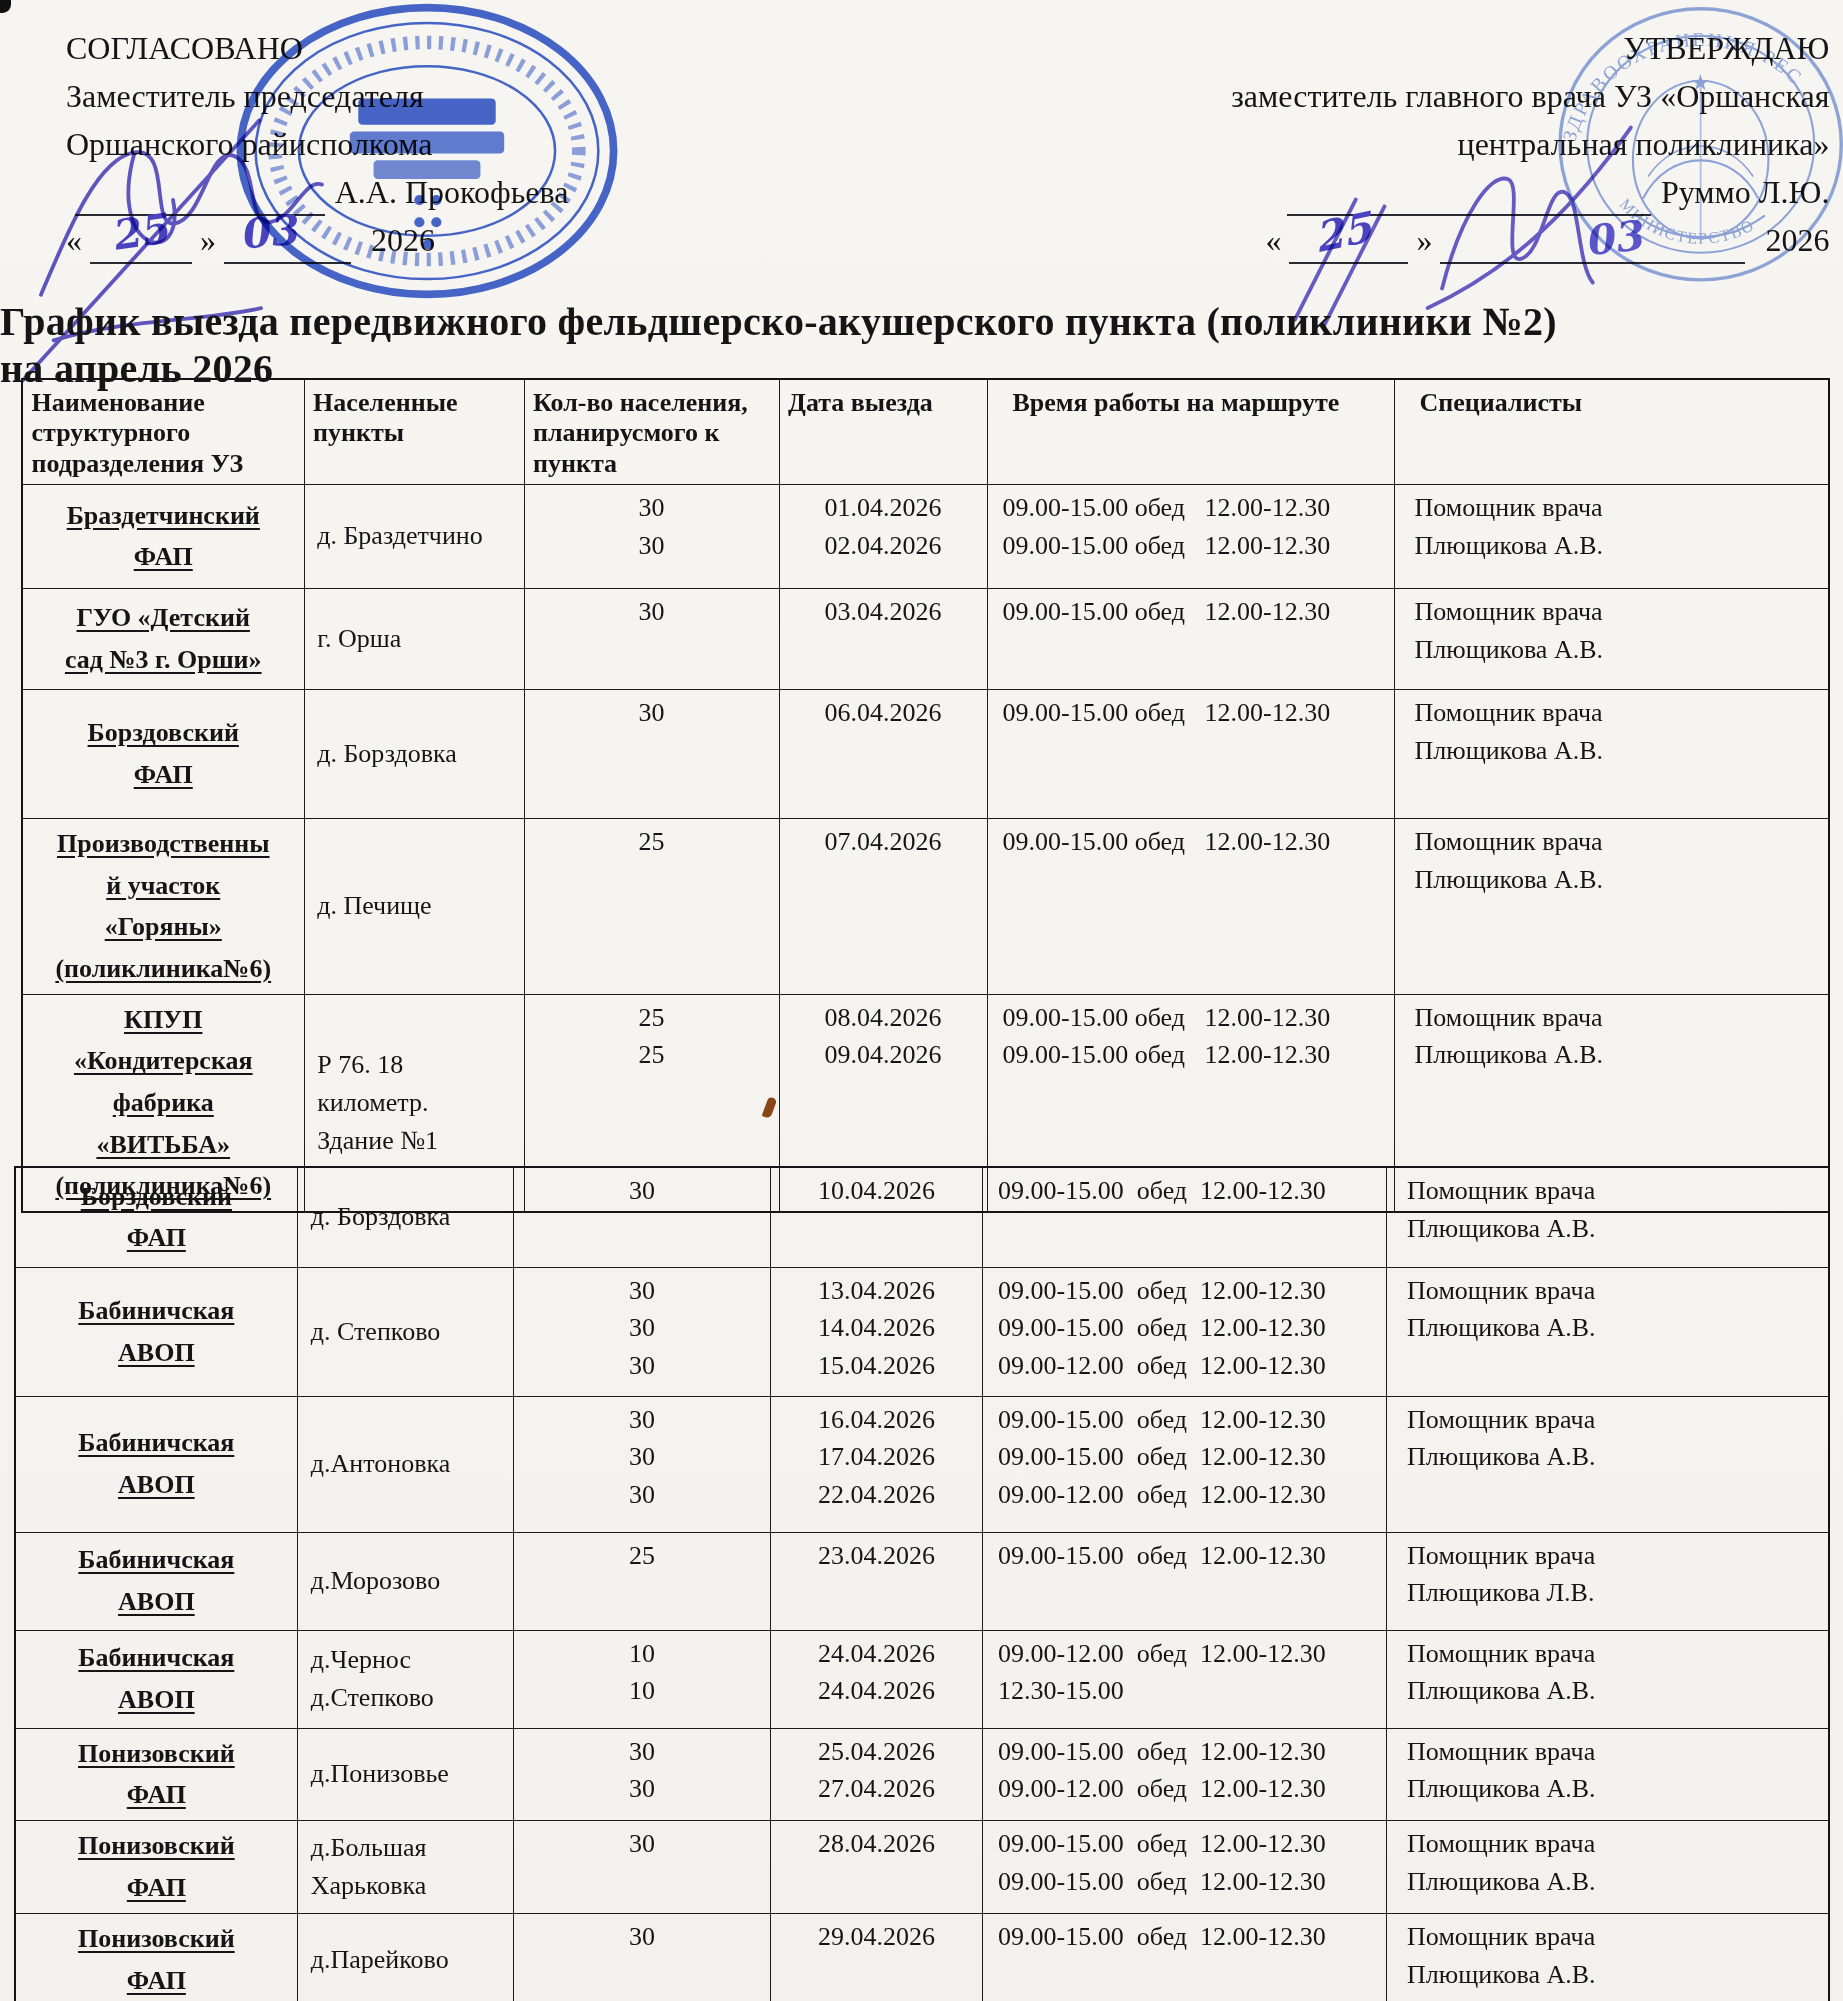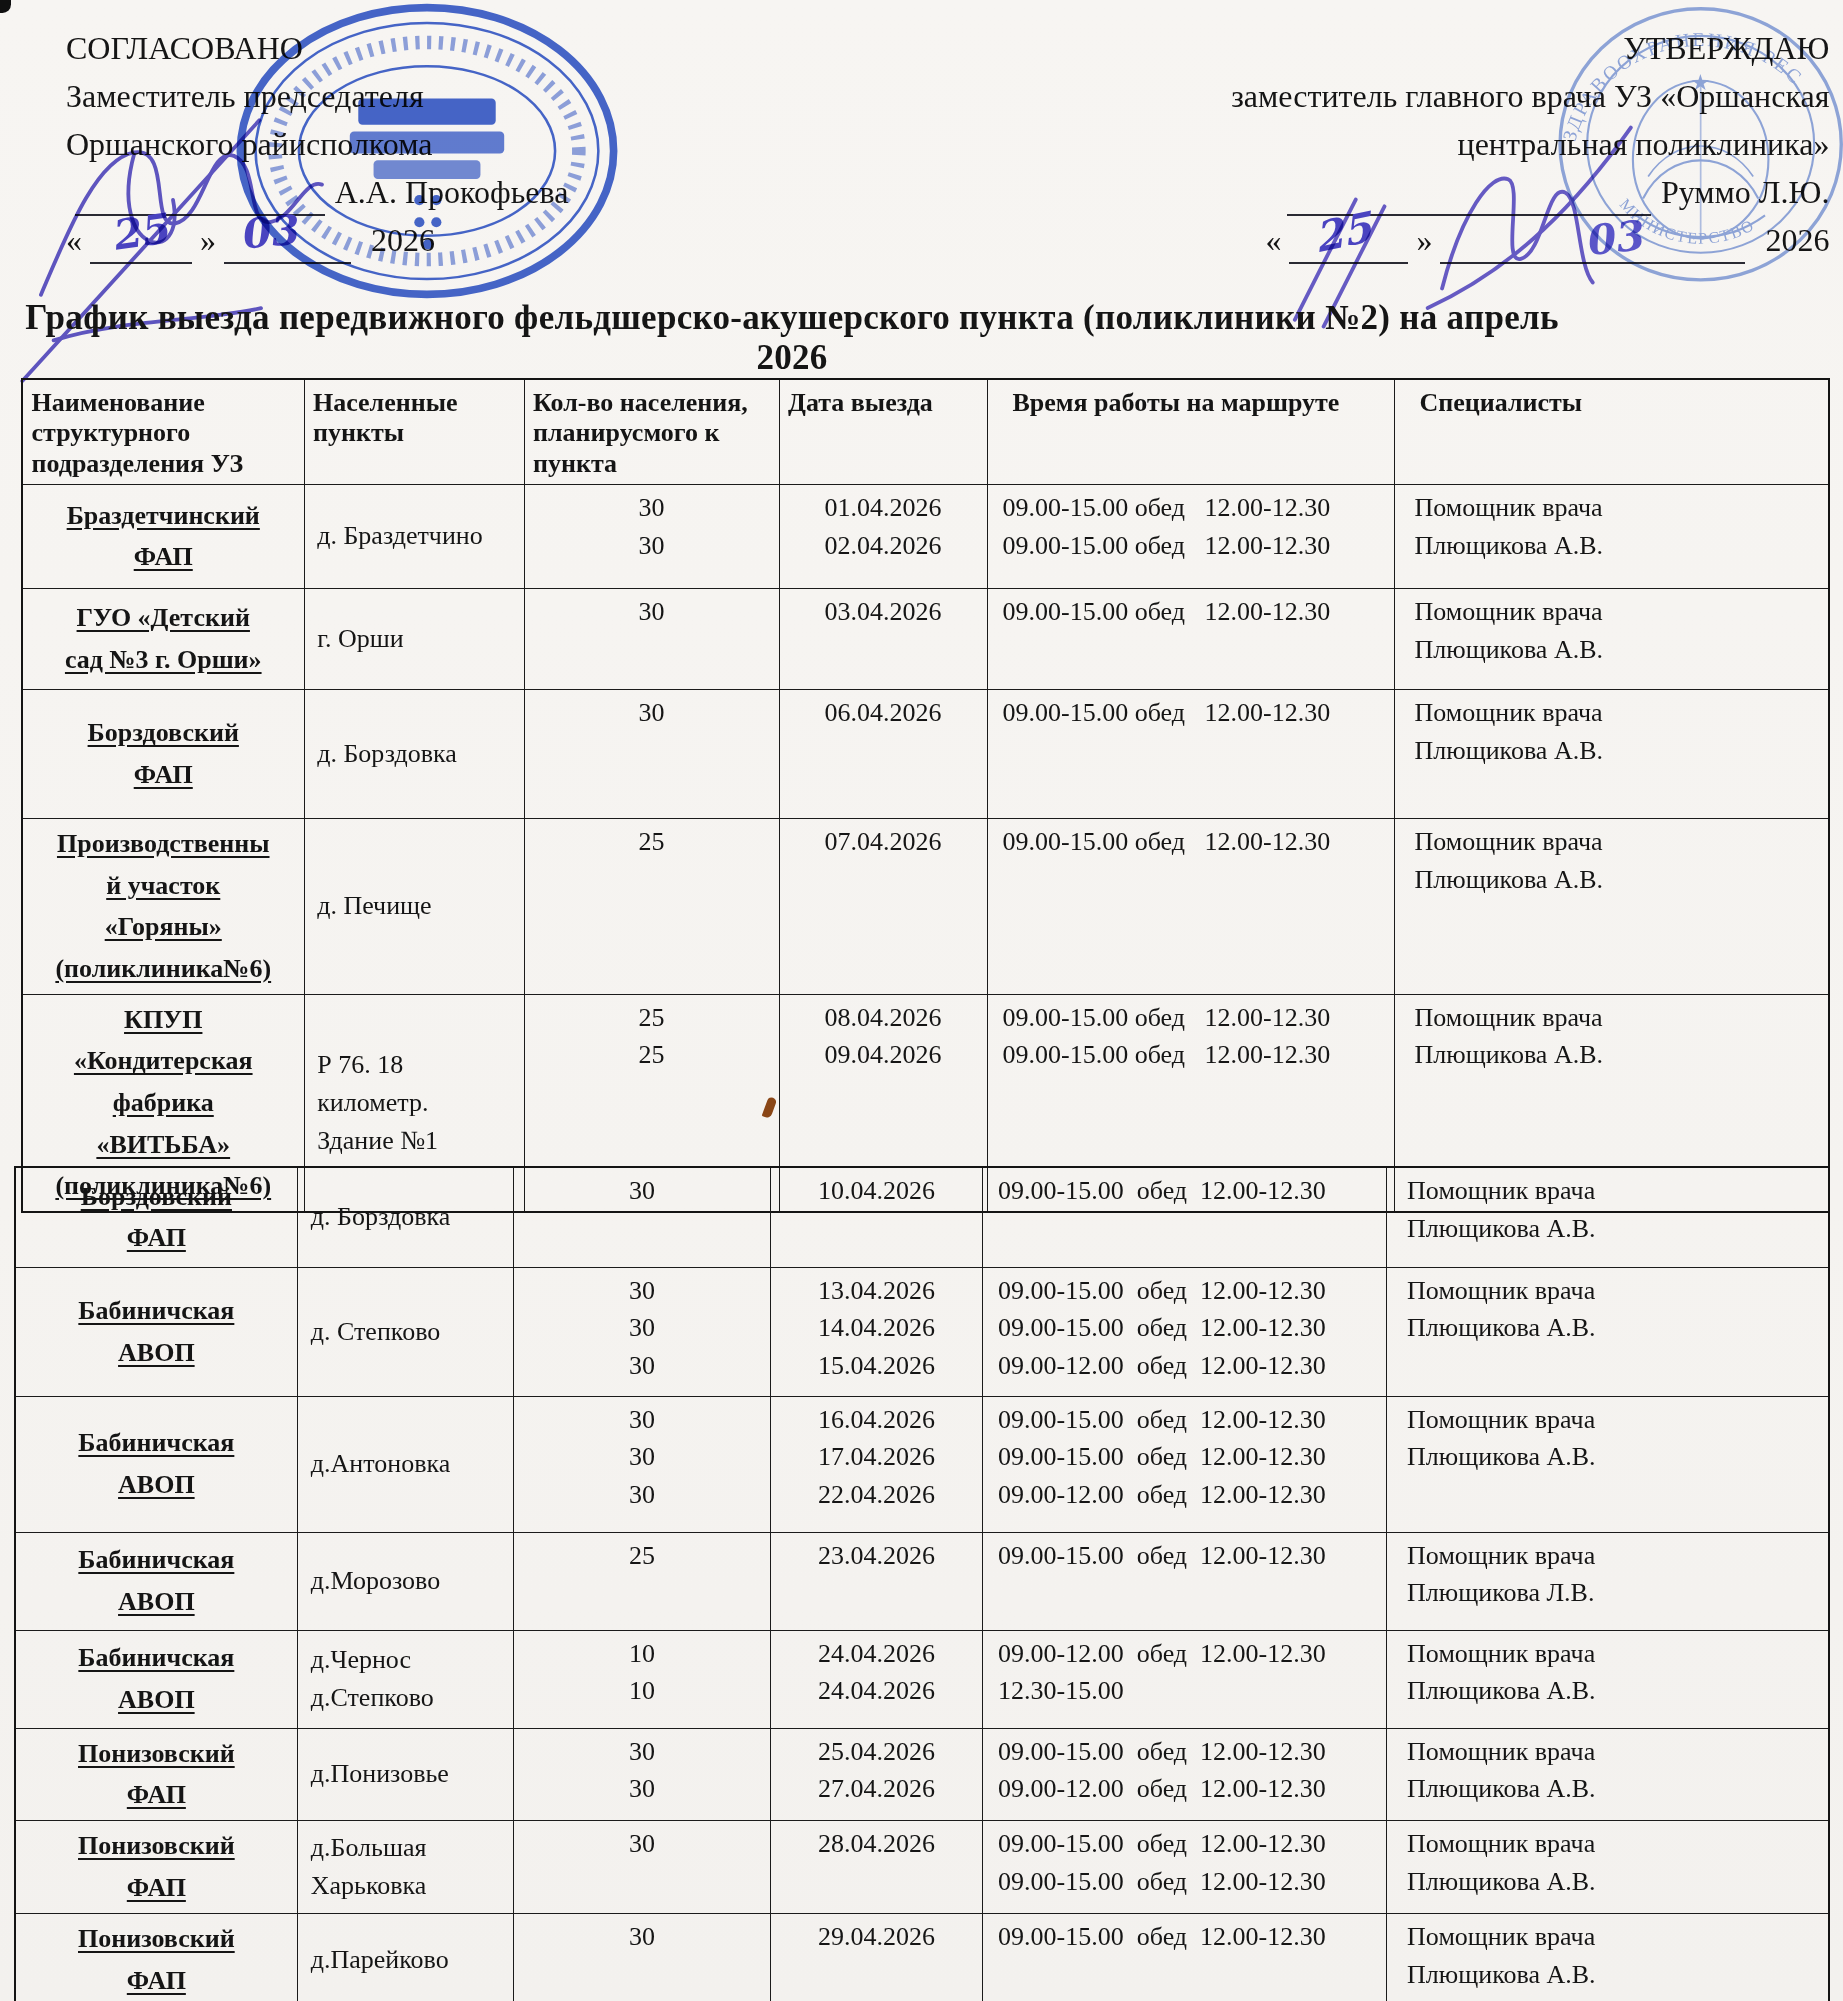--- a/index.html
+++ b/index.html
@@ -27,21 +27,21 @@
     position:absolute;top:-13.6px;left:24px;
     font-family:"DejaVu Serif",serif;font-style:italic;font-weight:bold;
     font-size:41px;color:#4a43c0;transform:rotate(-8deg);line-height:1;
   }
   .hand-month-left{left:18.6px;transform:rotate(-5deg);}
   .hand-day-right{left:29px;transform:rotate(-12deg) skewX(-8deg);}
   .hand-month-right{left:148px;top:-8.5px;transform:rotate(-6deg);color:#5a55c8;}
   
   .doc-title{
     position:absolute;top:298px;left:0;width:1584px;
-    text-align:center;font-size:35px;font-weight:bold;letter-spacing:0.3px;
+    font-size:40px;font-weight:bold;letter-spacing:0.3px;
   }
   
   table.sched{position:absolute;border-collapse:collapse;table-layout:fixed;border:2.5px solid #141414;}
   .t1{left:21px;top:378px;width:1807px;}
   .t2{left:13.6px;top:1166px;width:1814px;}
   .sched td,.sched th{
     border:1.7px solid #1b1b1b;
     font-size:26px;
     padding:4.2px 8.5px;
     white-space:pre-wrap;
@@ -198,21 +198,21 @@
         <td class="c4">01.04.2026
 02.04.2026</td>
         <td class="c5">09.00-15.00 обед   12.00-12.30
 09.00-15.00 обед   12.00-12.30</td>
         <td class="c6">Помощник врача
 Плющикова А.В.</td>
       </tr>
       <tr style="height:101px">
         <td class="c1">ГУО «Детский
 сад №3 г. Орши»</td>
-        <td class="c2">г. Орши</td>
+        <td class="c2">г. Орша</td>
         <td class="c3">30</td>
         <td class="c4">03.04.2026</td>
         <td class="c5">09.00-15.00 обед   12.00-12.30</td>
         <td class="c6">Помощник врача
 Плющикова А.В.</td>
       </tr>
       <tr style="height:129px">
         <td class="c1">Борздовский
 ФАП</td>
         <td class="c2">д. Борздовка</td>

